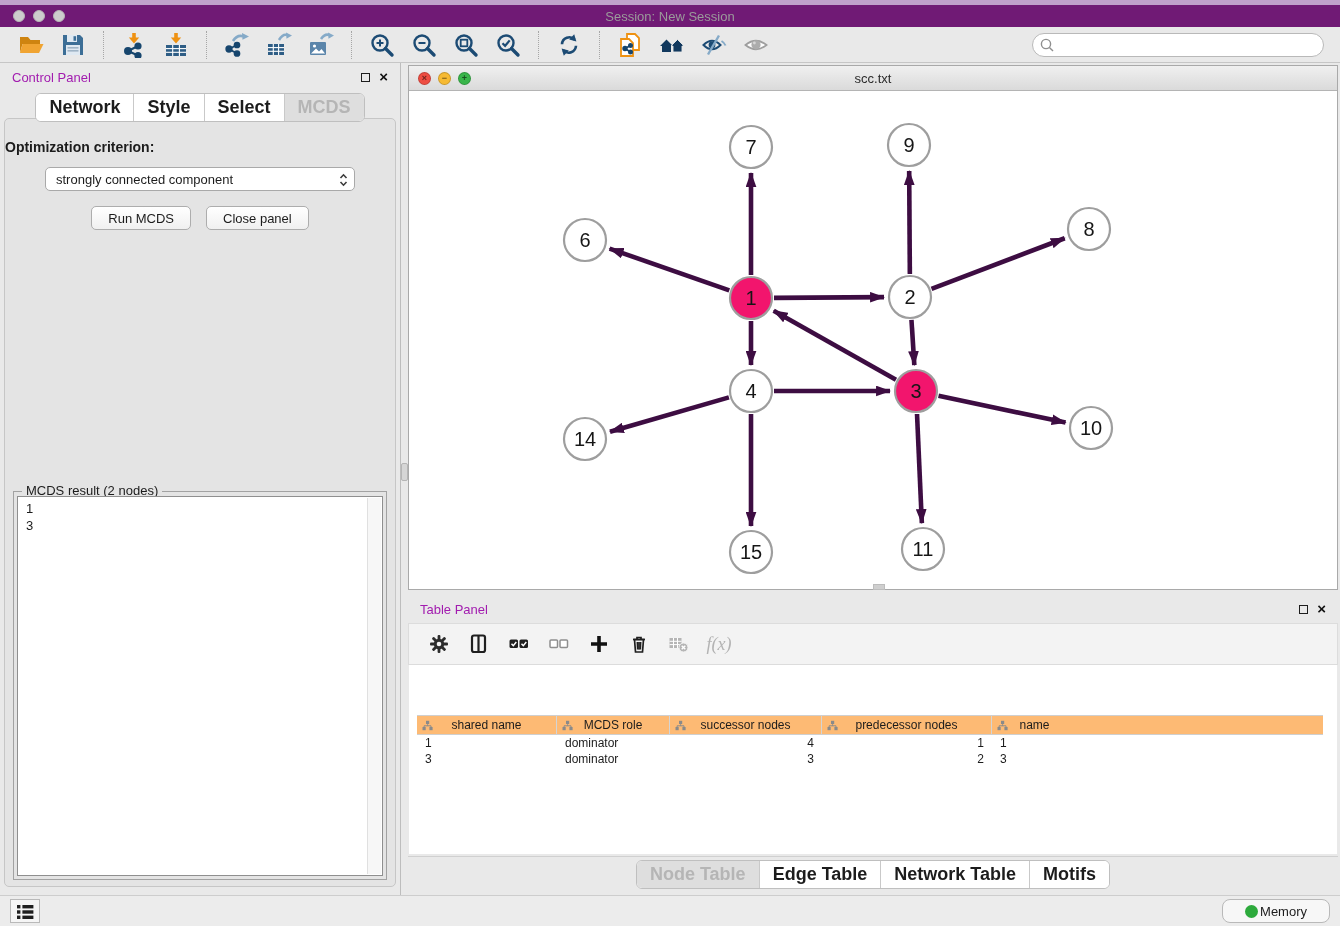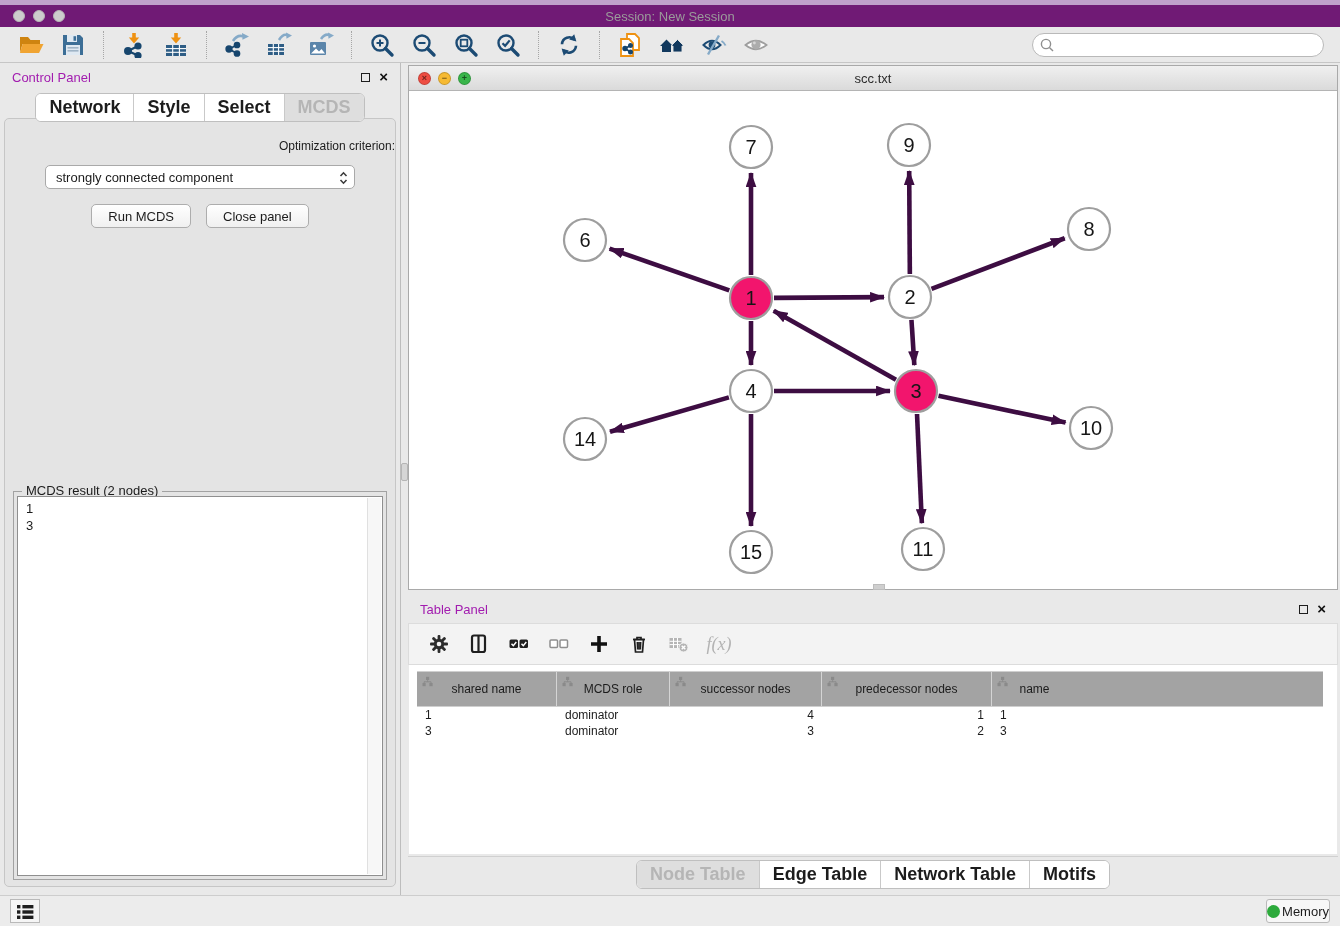--- a/index.html
+++ b/index.html
@@ -41,21 +41,21 @@
 
   .segmented { display:inline-flex; background:#fff; border:1px solid #bfbfbf; border-radius:6px; overflow:hidden; }
   .segment { padding:3px 13px; font-size:18px; font-weight:bold; color:#1c1c1c; border-left:1px solid #c9c9c9;
              background:#fff; white-space:nowrap; }
   .segment:first-child { border-left:none; }
   .segment.active { background:#dedede; color:#b5b5b5; }
   .cp-tabs-row { position:absolute; top:30px; left:0; right:0; display:flex; justify-content:center; z-index:2; }
 
   .cp-content { position:absolute; top:55px; left:4px; right:4px; bottom:8px; background:#e4e4e4;
                 border:1px solid #c6c6c6; border-radius:5px; }
-  .opt-label { text-align:right; margin-top:20px; font-size:12px; }
+  .opt-label { text-align:left; margin-top:20px; font-size:14px;font-weight:bold; }
   .criterion-select { position:relative; margin:12px 40px 0 40px; height:24px; background:#fff;
                       border:1px solid #a9a9a9; border-radius:5px; display:flex; align-items:center;
                       padding:0 22px 0 10px; font-size:13px; }
   .criterion-select svg { position:absolute; right:5px; top:4px; }
   .cp-buttons { display:flex; justify-content:center; gap:15px; margin-top:15px; }
   .btn { height:24px; padding:0 16px; background:linear-gradient(#ffffff,#f0f0f0); border:1px solid #adadad;
          border-radius:5px; font-size:13px; display:inline-flex; align-items:center; }
 
   .mcds-fieldset { position:absolute; top:372px; left:8px; right:8px; bottom:6px;
                    border:1px solid #a2a2a2; padding:4px 3px 3px 3px; }
@@ -88,37 +88,37 @@
              border:1px solid #bdbdbd; }
 
   
   .table-panel { position:absolute; top:530px; left:0; right:0; bottom:3px; background:#e9e9e9; }
   .tp-header { height:28px; display:flex; align-items:center; padding:0 12px; }
   .tp-toolbar { position:absolute; top:28px; left:0; right:0; height:42px; background:#f3f3f3;
                 border:1px solid #dcdcdc; display:flex; align-items:center; padding:0 10px; }
   .tp-icon { display:inline-flex; width:24px; height:22px; align-items:center; justify-content:center; margin:0 8px; }
   .fx { font-family:"Liberation Serif", serif; font-style:italic; font-size:18px; color:#b3b3b3; }
   .tp-table { position:absolute; top:70px; left:1px; right:1px; bottom:38px; background:#fff; padding:6px 14px 0 8px; }
-  .tbl-head { display:flex; border-top:1px solid #cfcfcf; border-bottom:1px solid #cfcfcf; background:#a3a3a3; height:36px; }
+  .tbl-head { display:flex; border-top:1px solid #cfcfcf; border-bottom:1px solid #cfcfcf; background:#fdba74; height:20px;margin-top:44px; }
   .tbl-hcell { position:relative; display:flex; align-items:center; justify-content:center; font-size:12px;
                color:#1c1c1c; border-right:1px solid #d4d4d4; }
   .tbl-hcell:last-child { border-right:none; }
   .tbl-hcell svg { position:absolute; left:5px; top:4px; }
   .tbl-row { display:flex; height:16px; align-items:center; }
   .tbl-cell { font-size:12px; padding:0 8px; overflow:hidden; white-space:nowrap; }
   .tp-tabs { position:absolute; bottom:0; left:0; right:0; height:36px; background:#e9e9e9;
              border-top:1px solid #d0d0d0; display:flex; align-items:center; justify-content:center; }
 
   
   .statusbar { position:absolute; bottom:0; left:0; right:0; height:31px; background:#ececec;
                border-top:1px solid #cdcdcd; display:flex; align-items:center; padding:0 10px; }
   .status-list-btn { width:30px; height:24px; background:#f5f5f5; border:1px solid #b9b9b9;
                      display:inline-flex; align-items:center; justify-content:center; }
-  .memory-btn { margin-left:auto; height:24px; background:#f7f7f7; border:1px solid #b9b9b9; border-radius:3px;
-                display:inline-flex; align-items:center; gap:2px; padding:0 0; font-size:13px; }
+  .memory-btn { margin-left:auto; height:24px; background:#f7f7f7; border:1px solid #b9b9b9; border-radius:8px;
+                display:inline-flex; align-items:center; gap:2px; padding:0 22px; font-size:13px; }
   .memory-dot { width:13px; height:13px; border-radius:50%; display:inline-block; }
 </style>
 </head>
 <body>
 
 <div class="app">
 
   <div class="mac-strip"></div>
 
   <div class="titlebar">

